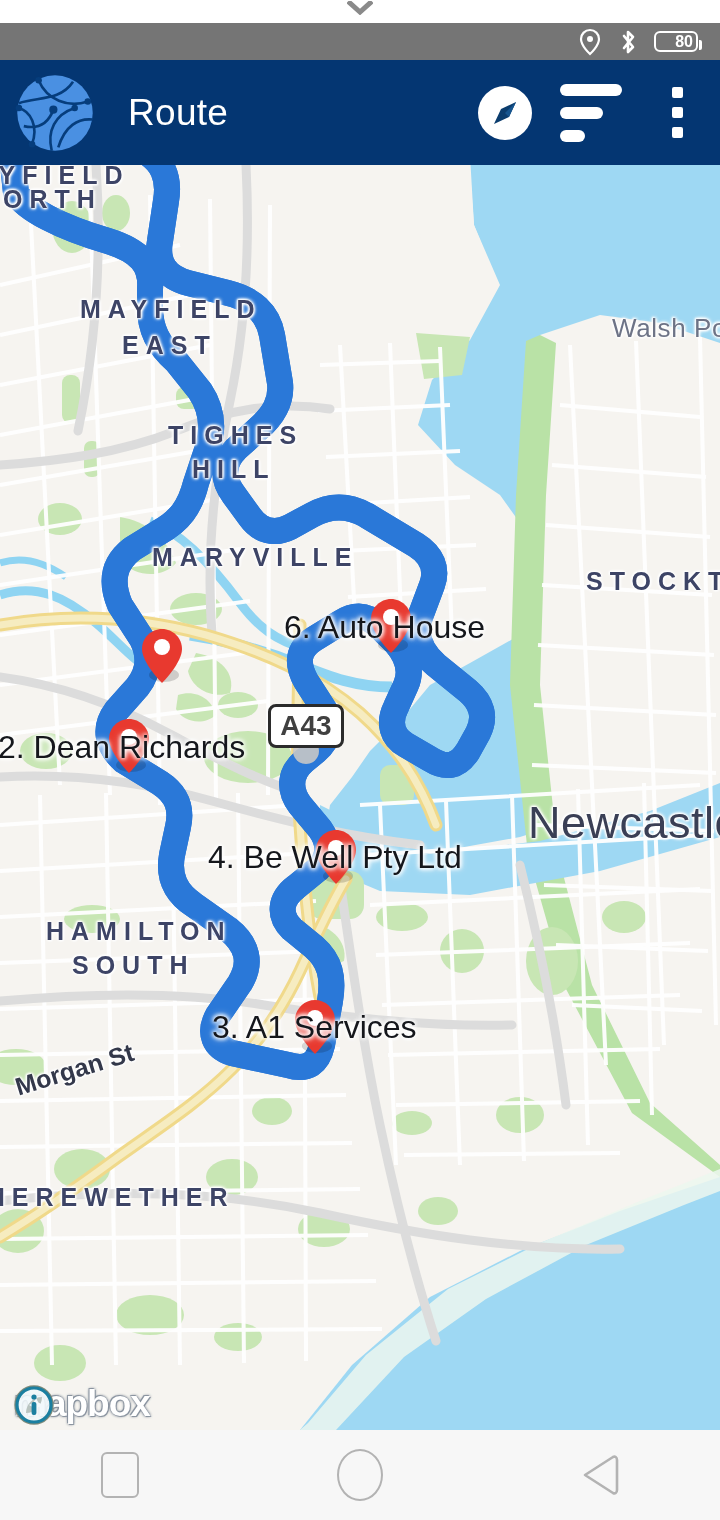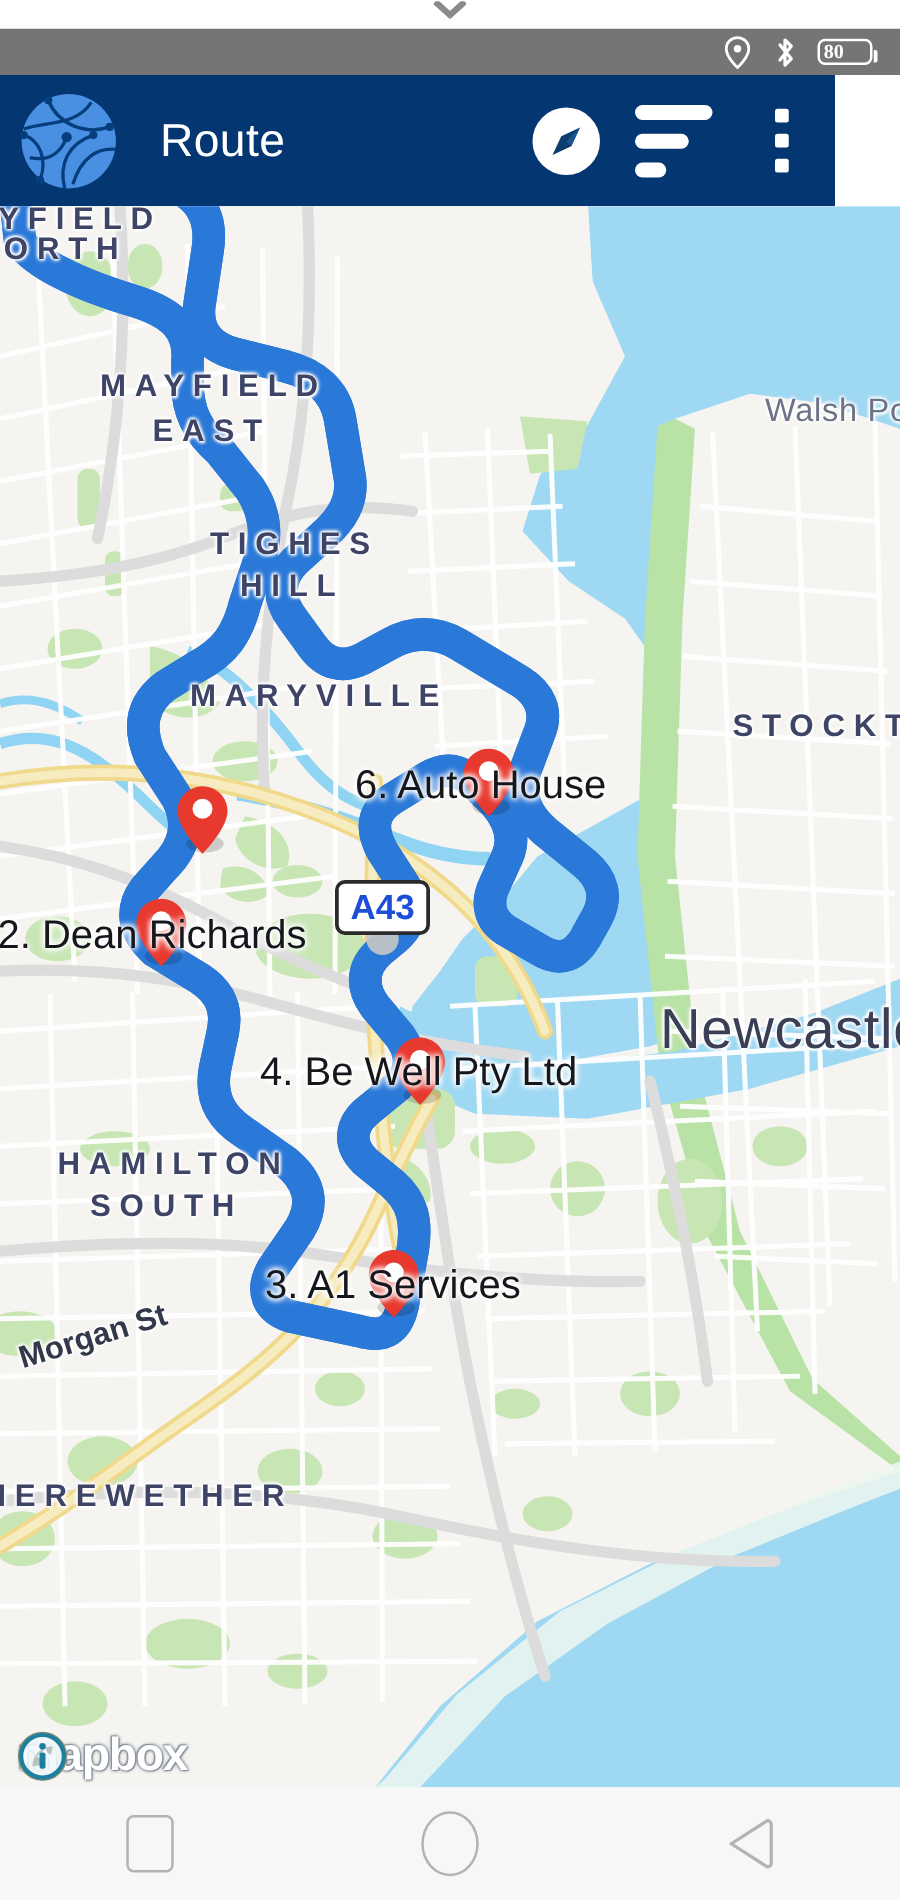--- a/index.html
+++ b/index.html
@@ -23,28 +23,28 @@
   #clock{font-size:27px;font-weight:400;letter-spacing:.2px;line-height:1;}
   .sig-bars{display:flex;align-items:flex-end;gap:2.5px;height:19px;}
   .sig-bars i{display:block;width:5px;background:#fff;border-radius:1px;}
   .sig-bars i:nth-child(1){height:7px;opacity:.95}
   .sig-bars i:nth-child(2){height:12px;opacity:.95}
   .sig-bars i:nth-child(3){height:17px;opacity:.55}
   #net-rate{display:flex;flex-direction:column;align-items:center;justify-content:center;line-height:1.02;}
   #net-rate span{font-size:14px;font-weight:600;letter-spacing:.2px;}
   #battery-pill{
     border:2.2px solid #fff;border-radius:6px;min-width:44px;height:21px;
-    display:flex;align-items:center;justify-content:flex-start;font-size:16px;font-weight:600;
-    padding:0 3px;box-sizing:border-box;position:relative;font-family:Liberation Serif, serif;
+    display:flex;align-items:center;justify-content:flex-end;font-size:16px;font-weight:600;
+    padding:0 3px;box-sizing:border-box;position:relative;
   }
   #battery-pill:after{content:"";position:absolute;right:-6px;top:7px;width:3px;height:10px;background:#fff;border-radius:0 2px 2px 0;}
 
   
   #app-bar{
-    position:absolute;left:0;top:60px;width:668px;height:105px;background:#043672;
+    position:absolute;left:0;top:60px;width:720px;height:105px;background:#043672;
     display:flex;align-items:center;
   }
   #app-logo{margin-left:14px;width:82px;height:82px;flex:none;}
   #app-title{color:#ffffff;font-size:37px;font-weight:400;margin-left:32px;letter-spacing:.3px;}
   #app-actions{margin-left:auto;display:flex;align-items:center;}
   .action-btn{width:86px;height:105px;display:flex;align-items:center;justify-content:center;}
   #sort-icon-wrap{display:flex;flex-direction:column;gap:11px;align-items:flex-start;}
   #sort-icon-wrap i{display:block;height:12px;background:#fff;border-radius:6px;}
   #sort-icon-wrap i:nth-child(1){width:62px}
   #sort-icon-wrap i:nth-child(2){width:43px}
@@ -69,21 +69,21 @@
   .poi-label{
     position:absolute;color:#15171c;font-size:32px;font-weight:400;white-space:nowrap;
     text-shadow:0 0 5px #fff,0 0 5px #fff,0 0 4px #fff,0 0 8px #fff;pointer-events:none;
   }
 
   .pin{position:absolute;width:44px;height:58px;}
 
   #shield-a43{
     position:absolute;left:268px;top:539px;width:76px;height:44px;background:#fff;
     border:3px solid #2b2b2b;border-radius:8px;display:flex;align-items:center;justify-content:center;
-    font-size:28px;font-weight:700;color:#1d4ed8;box-sizing:border-box;
+    font-size:28px;font-weight:700;color:#404040;box-sizing:border-box;
   }
 
   
   #attrib{position:absolute;left:14px;bottom:8px;display:flex;align-items:center;gap:14px;}
   #mapbox-logo{display:flex;align-items:center;gap:7px;}
   #mapbox-word{
     font-size:37px;font-weight:700;color:#ffffff;letter-spacing:-1px;line-height:1;
     text-shadow:0 0 3px #7d8794,0 0 3px #7d8794,1px 1px 0 #9aa3ae,-1px -1px 0 #9aa3ae;
   }
 

